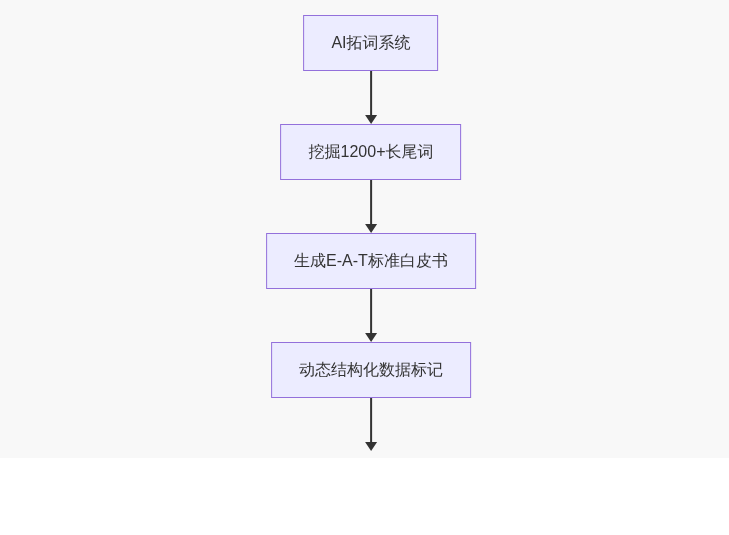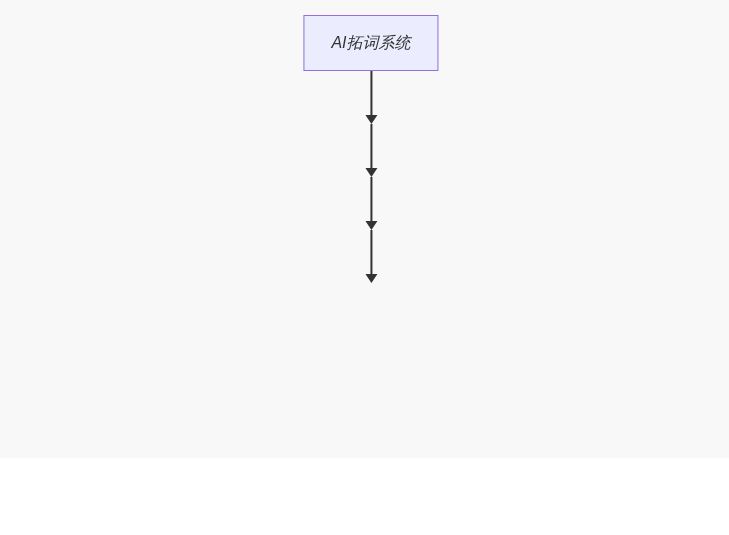--- a/index.html
+++ b/index.html
@@ -6,21 +6,20 @@
     margin: 0;
     padding: 0;
   }
   .canvas {
     position: relative;
     width: 729px;
     height: 458px;
     background: var(--bg-color, #f8f8f8);
     overflow: hidden;
     font-family: "Liberation Sans", "DejaVu Sans", sans-serif;
-    font-style: italic;
   }
   .flow {
     position: absolute;
     left: 371px;
     top: 15px;
     transform: translateX(-50%);
     display: flex;
     flex-direction: column;
     align-items: center;
   }
@@ -67,32 +66,41 @@
 
     <div class="node">
       <span>AI拓词系统</span>
     </div>
 
     <div class="arrow">
       <div class="line"></div>
       <div class="head"></div>
     </div>
 
+    <div class="node">
+      <span>挖掘1200+长尾词</span>
+    </div>
 
     <div class="arrow">
       <div class="line"></div>
       <div class="head"></div>
     </div>
 
+    <div class="node">
+      <span>生成E-A-T标准白皮书</span>
+    </div>
 
     <div class="arrow">
       <div class="line"></div>
       <div class="head"></div>
     </div>
 
+    <div class="node">
+      <span>动态结构化数据标记</span>
+    </div>
 
     <div class="arrow">
       <div class="line"></div>
       <div class="head"></div>
     </div>
 
 
   </div>
 </div>
 

